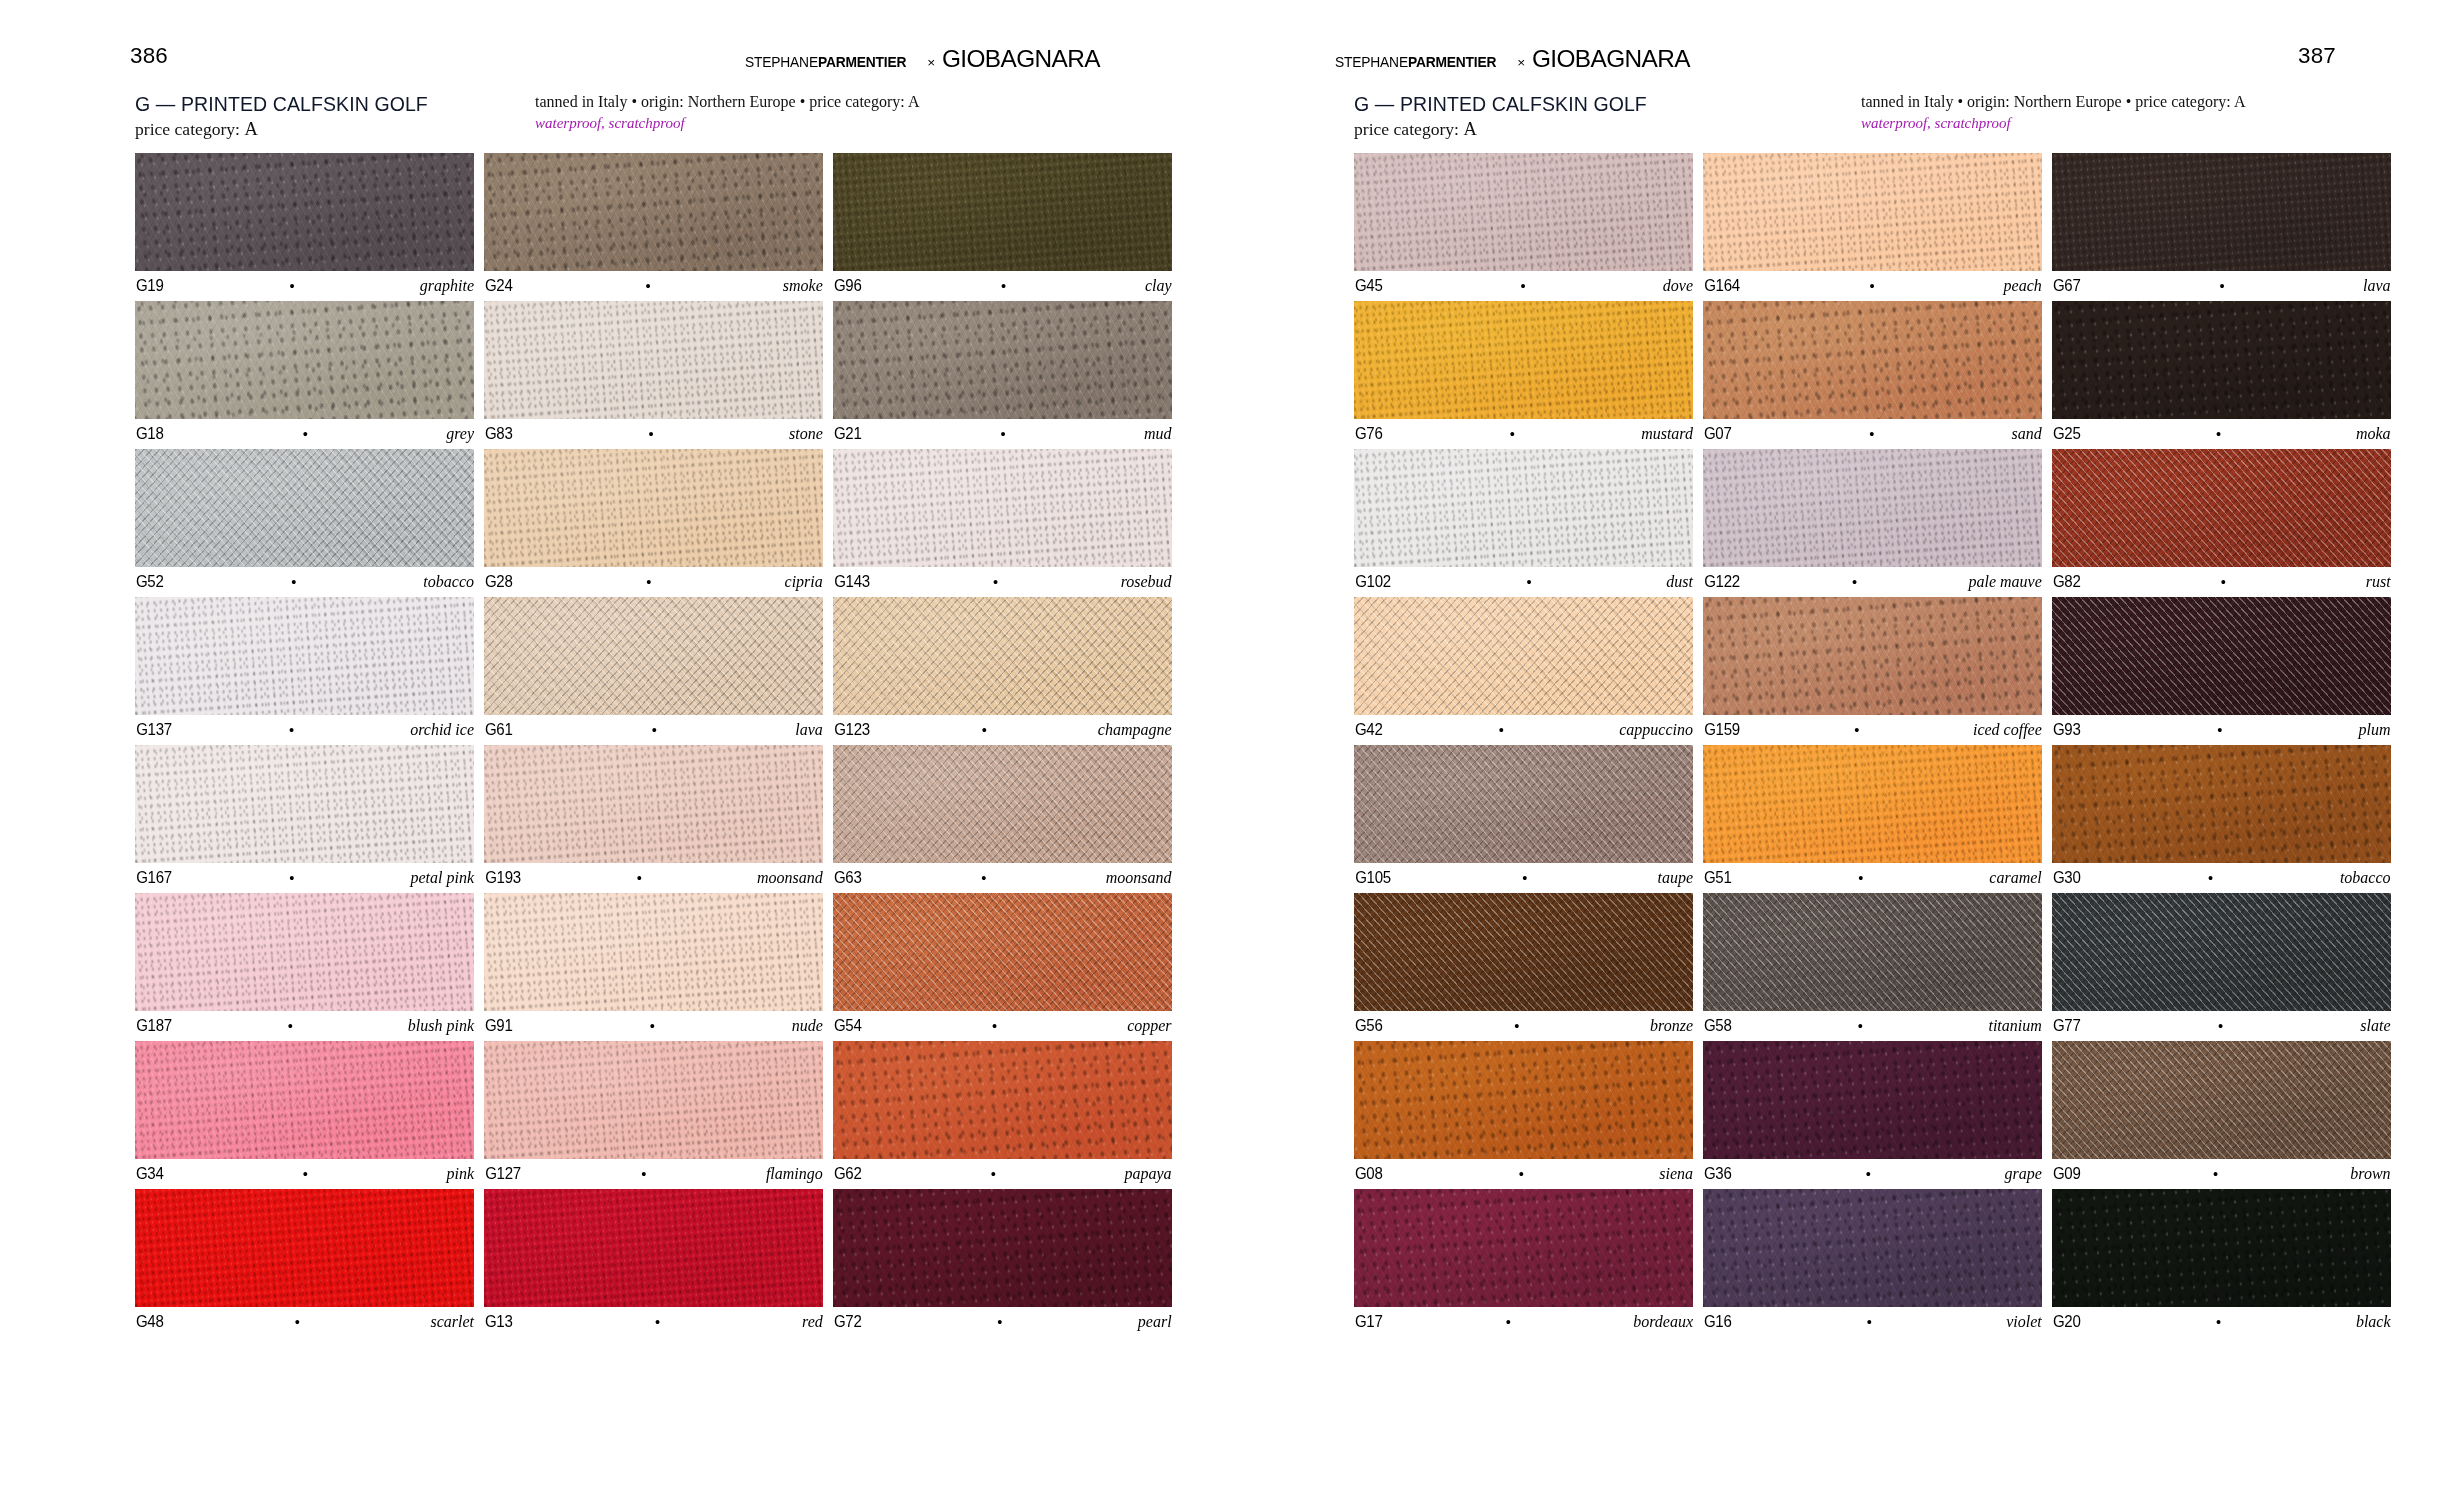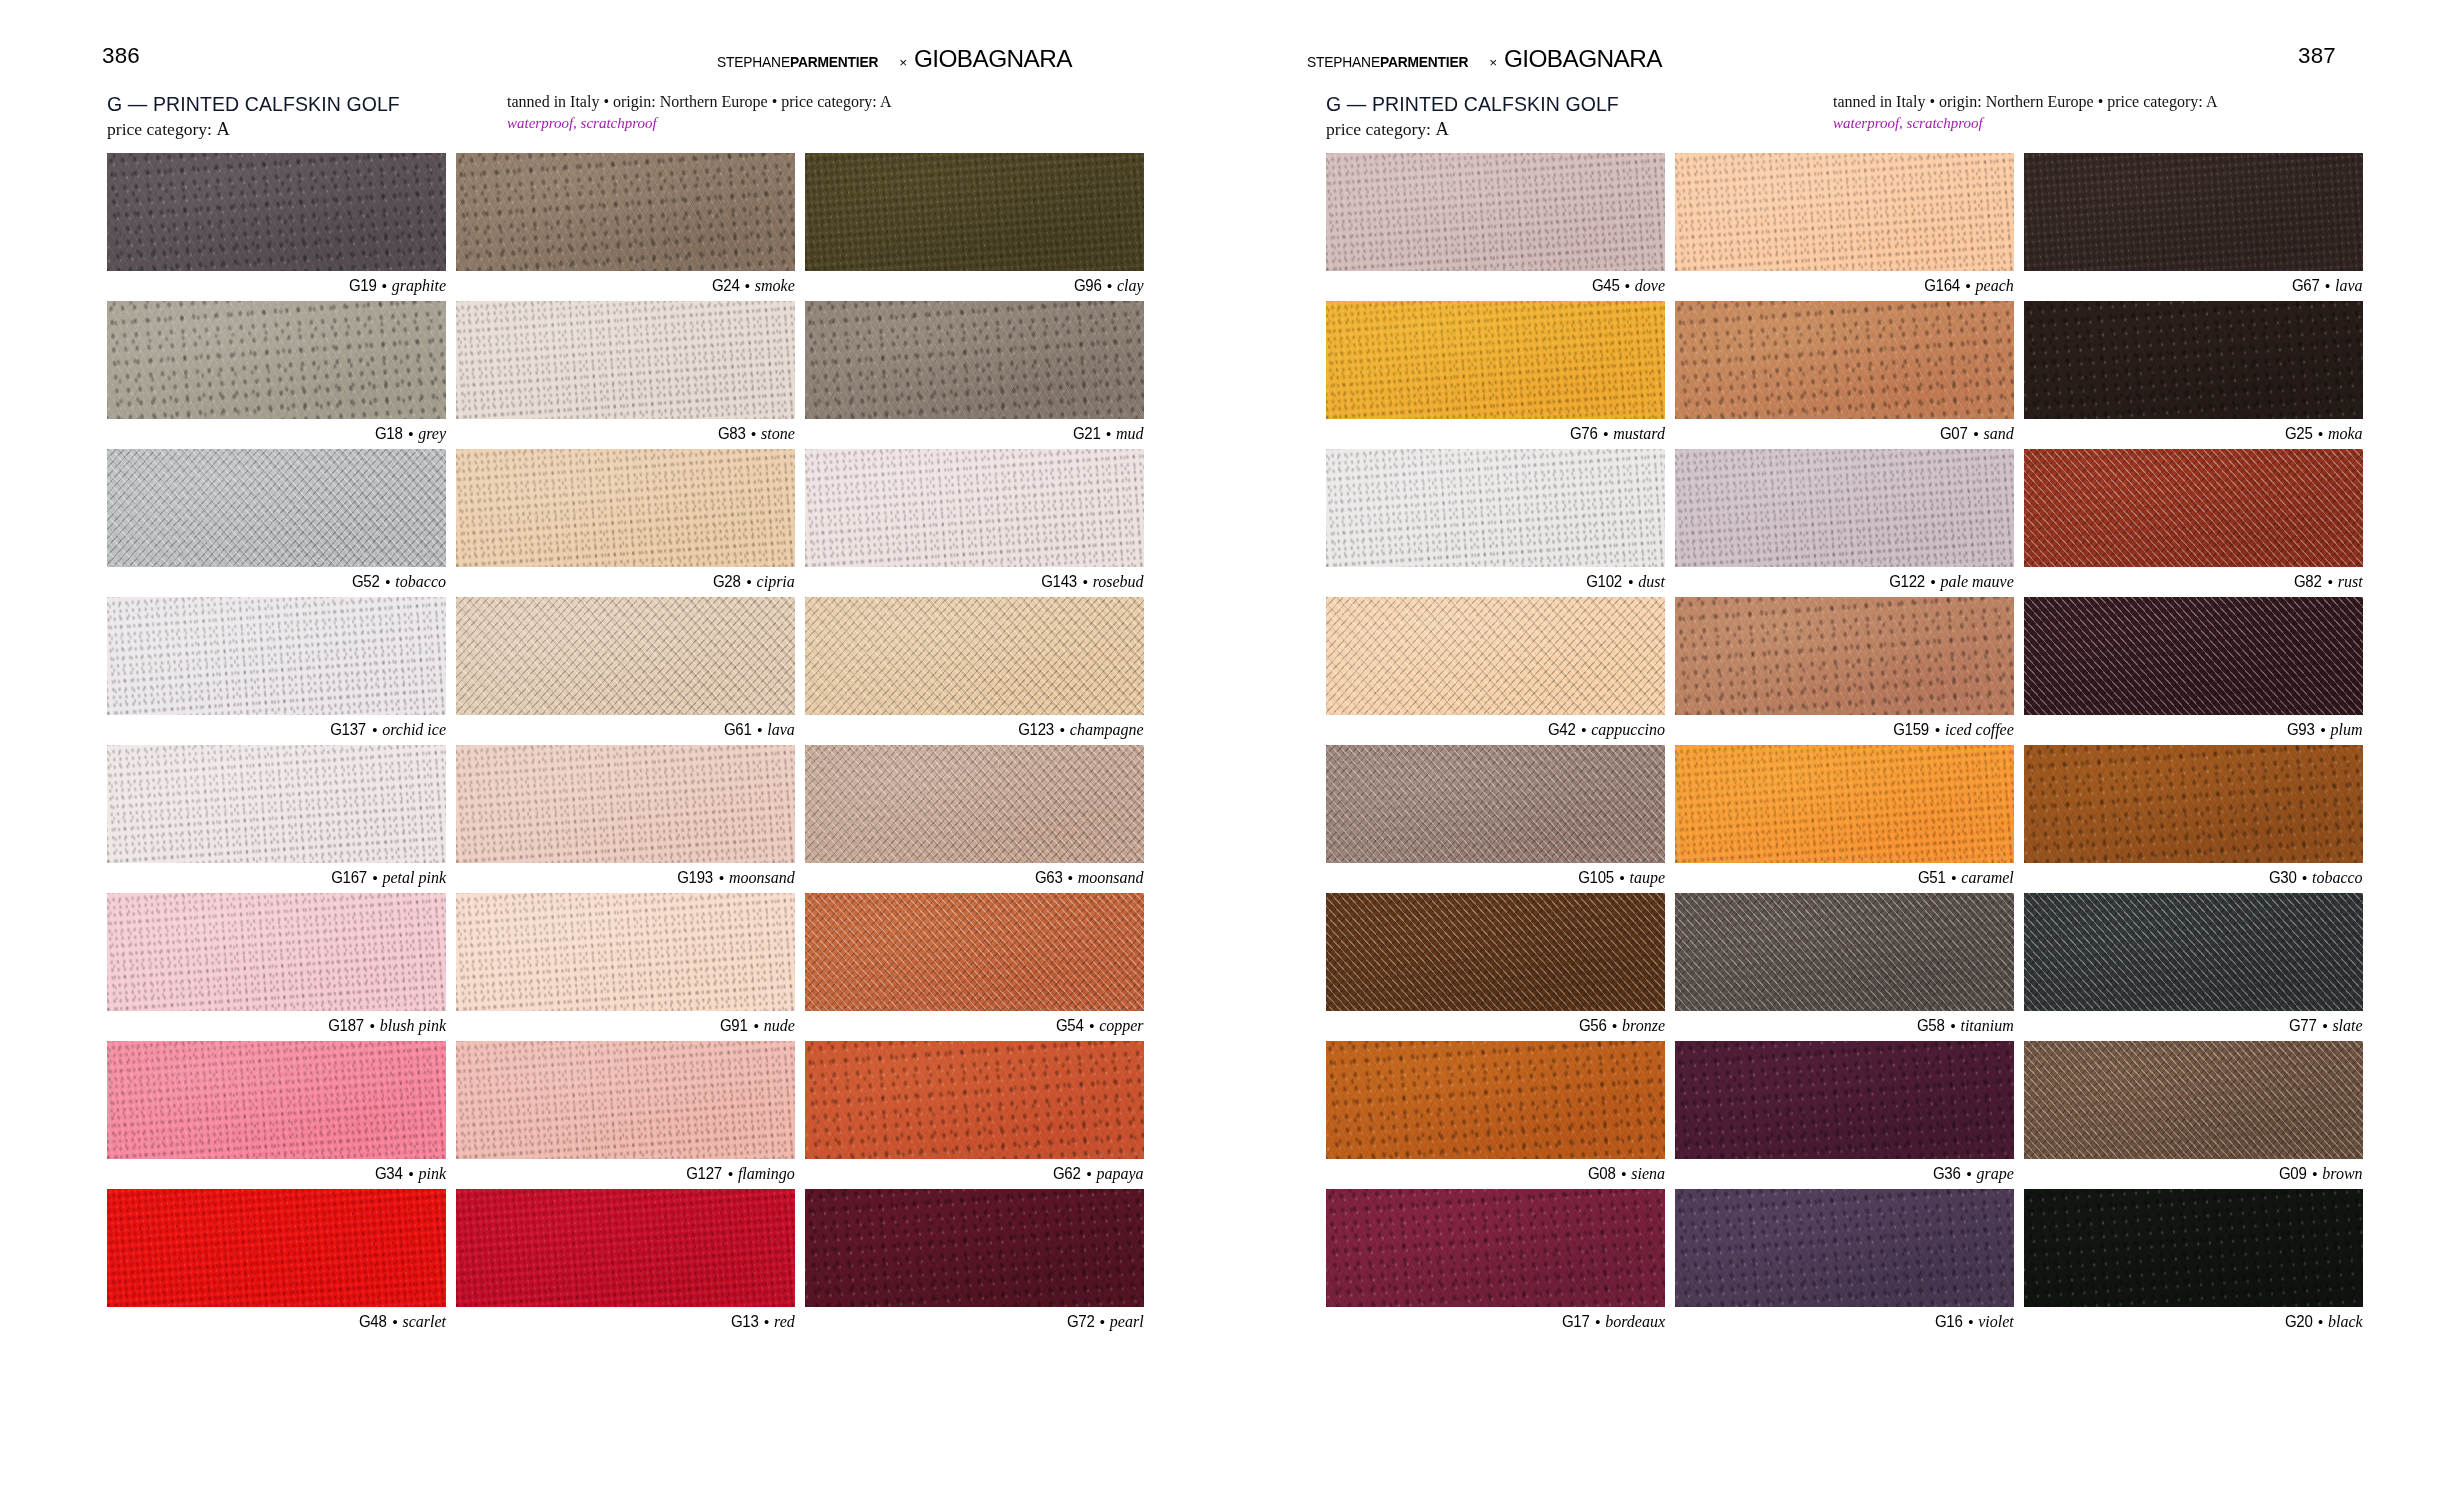--- a/index.html
+++ b/index.html
@@ -18,20 +18,21 @@
     height: 1509px;
     display: flex;
     background: #ffffff;
   }
 
   .page {
     position: relative;
     width: 1219px;
     height: 1394px;
     padding: 45px 0 18px 0;
+    margin-left: 28px;
   }
 
   
   .runhead {
     position: relative;
     height: 35px;
     display: flex;
     align-items: flex-start;
   }
   .page-left .runhead  { padding: 0 59px 0 102px; }
@@ -211,21 +212,21 @@
   }
 
   .caption {
     position: absolute;
     left: 0;
     right: 0;
     top: 118px;
     height: 30px;
     display: flex;
     align-items: center;
-    justify-content: flex-end;
+    justify-content: space-between;
     white-space: nowrap;
   }
   .cap-code {
     font-family: "Liberation Sans", sans-serif;
     font-size: 16px;
     color: #000;
     letter-spacing: -0.3px;
     transform: scaleX(.94);
   }
   .cap-dot {

